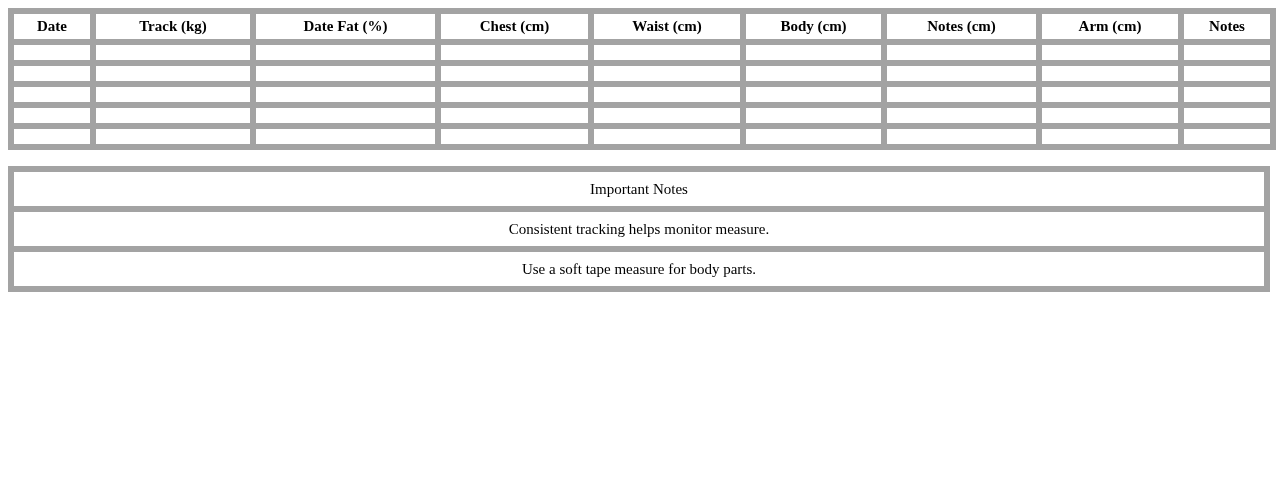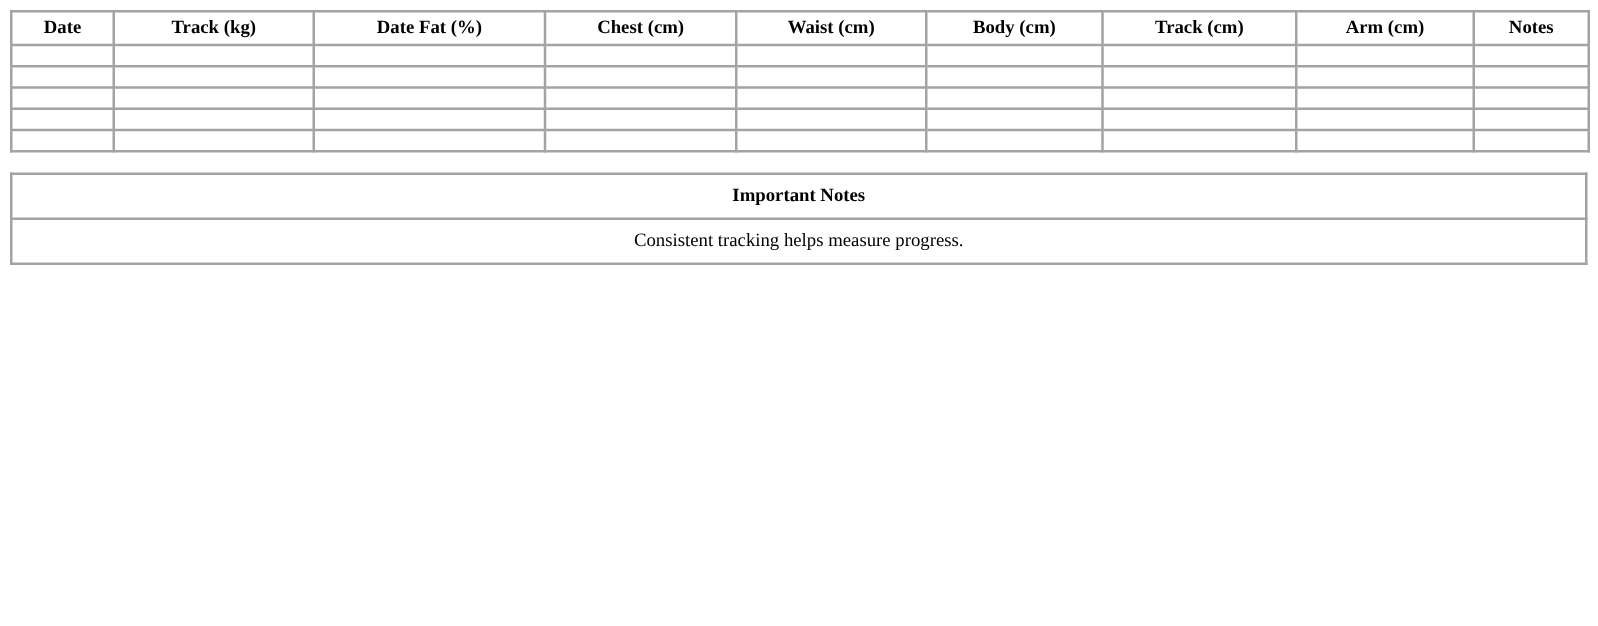--- a/index.html
+++ b/index.html
@@ -18,21 +18,21 @@
     padding: 8px 8px 0 8px;
     box-sizing: border-box;
     width: 1278px;
   }
   table {
     border-collapse: collapse;
     width: 1262px;
     table-layout: fixed;
   }
   table td, table th {
-    border: 2px solid #a3a3a3;
+    border: 6px solid #a3a3a3;
     padding: 0;
   }
   
   .measure-table th {
     font-weight: bold;
     font-size: 15px;
     text-align: center;
     height: 25px;
     line-height: 25px;
     padding: 0 2px;
@@ -55,21 +55,21 @@
     margin-top: 16px;
   }
   .notes-table td {
     text-align: center;
     font-size: 15px;
     height: 34px;
     line-height: 34px;
     padding: 0 4px;
   }
   .notes-table td.notes-title {
-    font-weight: bold;
+    font-weight: normal;
   }
 </style>
 </head>
 <body>
 
 <div class="page">
 
   <table class="measure-table">
     <colgroup>
       <col class="col-date">
@@ -83,21 +83,21 @@
       <col class="col-notes">
     </colgroup>
     <thead>
       <tr>
         <th>Date</th>
         <th>Track (kg)</th>
         <th>Date Fat (%)</th>
         <th>Chest (cm)</th>
         <th>Waist (cm)</th>
         <th>Body (cm)</th>
-        <th>Track (cm)</th>
+        <th>Notes (cm)</th>
         <th>Arm (cm)</th>
         <th>Notes</th>
       </tr>
     </thead>
     <tbody>
       <tr>
         <td class="data-cell"></td>
         <td class="data-cell"></td>
         <td class="data-cell"></td>
         <td class="data-cell"></td>
@@ -154,19 +154,22 @@
     </tbody>
   </table>
 
   <div class="notes-wrap">
     <table class="notes-table">
       <tbody>
         <tr>
           <td class="notes-title">Important Notes</td>
         </tr>
         <tr>
-          <td>Consistent tracking helps measure progress.</td>
+          <td>Consistent tracking helps monitor measure.</td>
+        </tr>
+        <tr>
+          <td>Use a soft tape measure for body parts.</td>
         </tr>
       </tbody>
     </table>
   </div>
 
 </div>
 
 </body></html>

